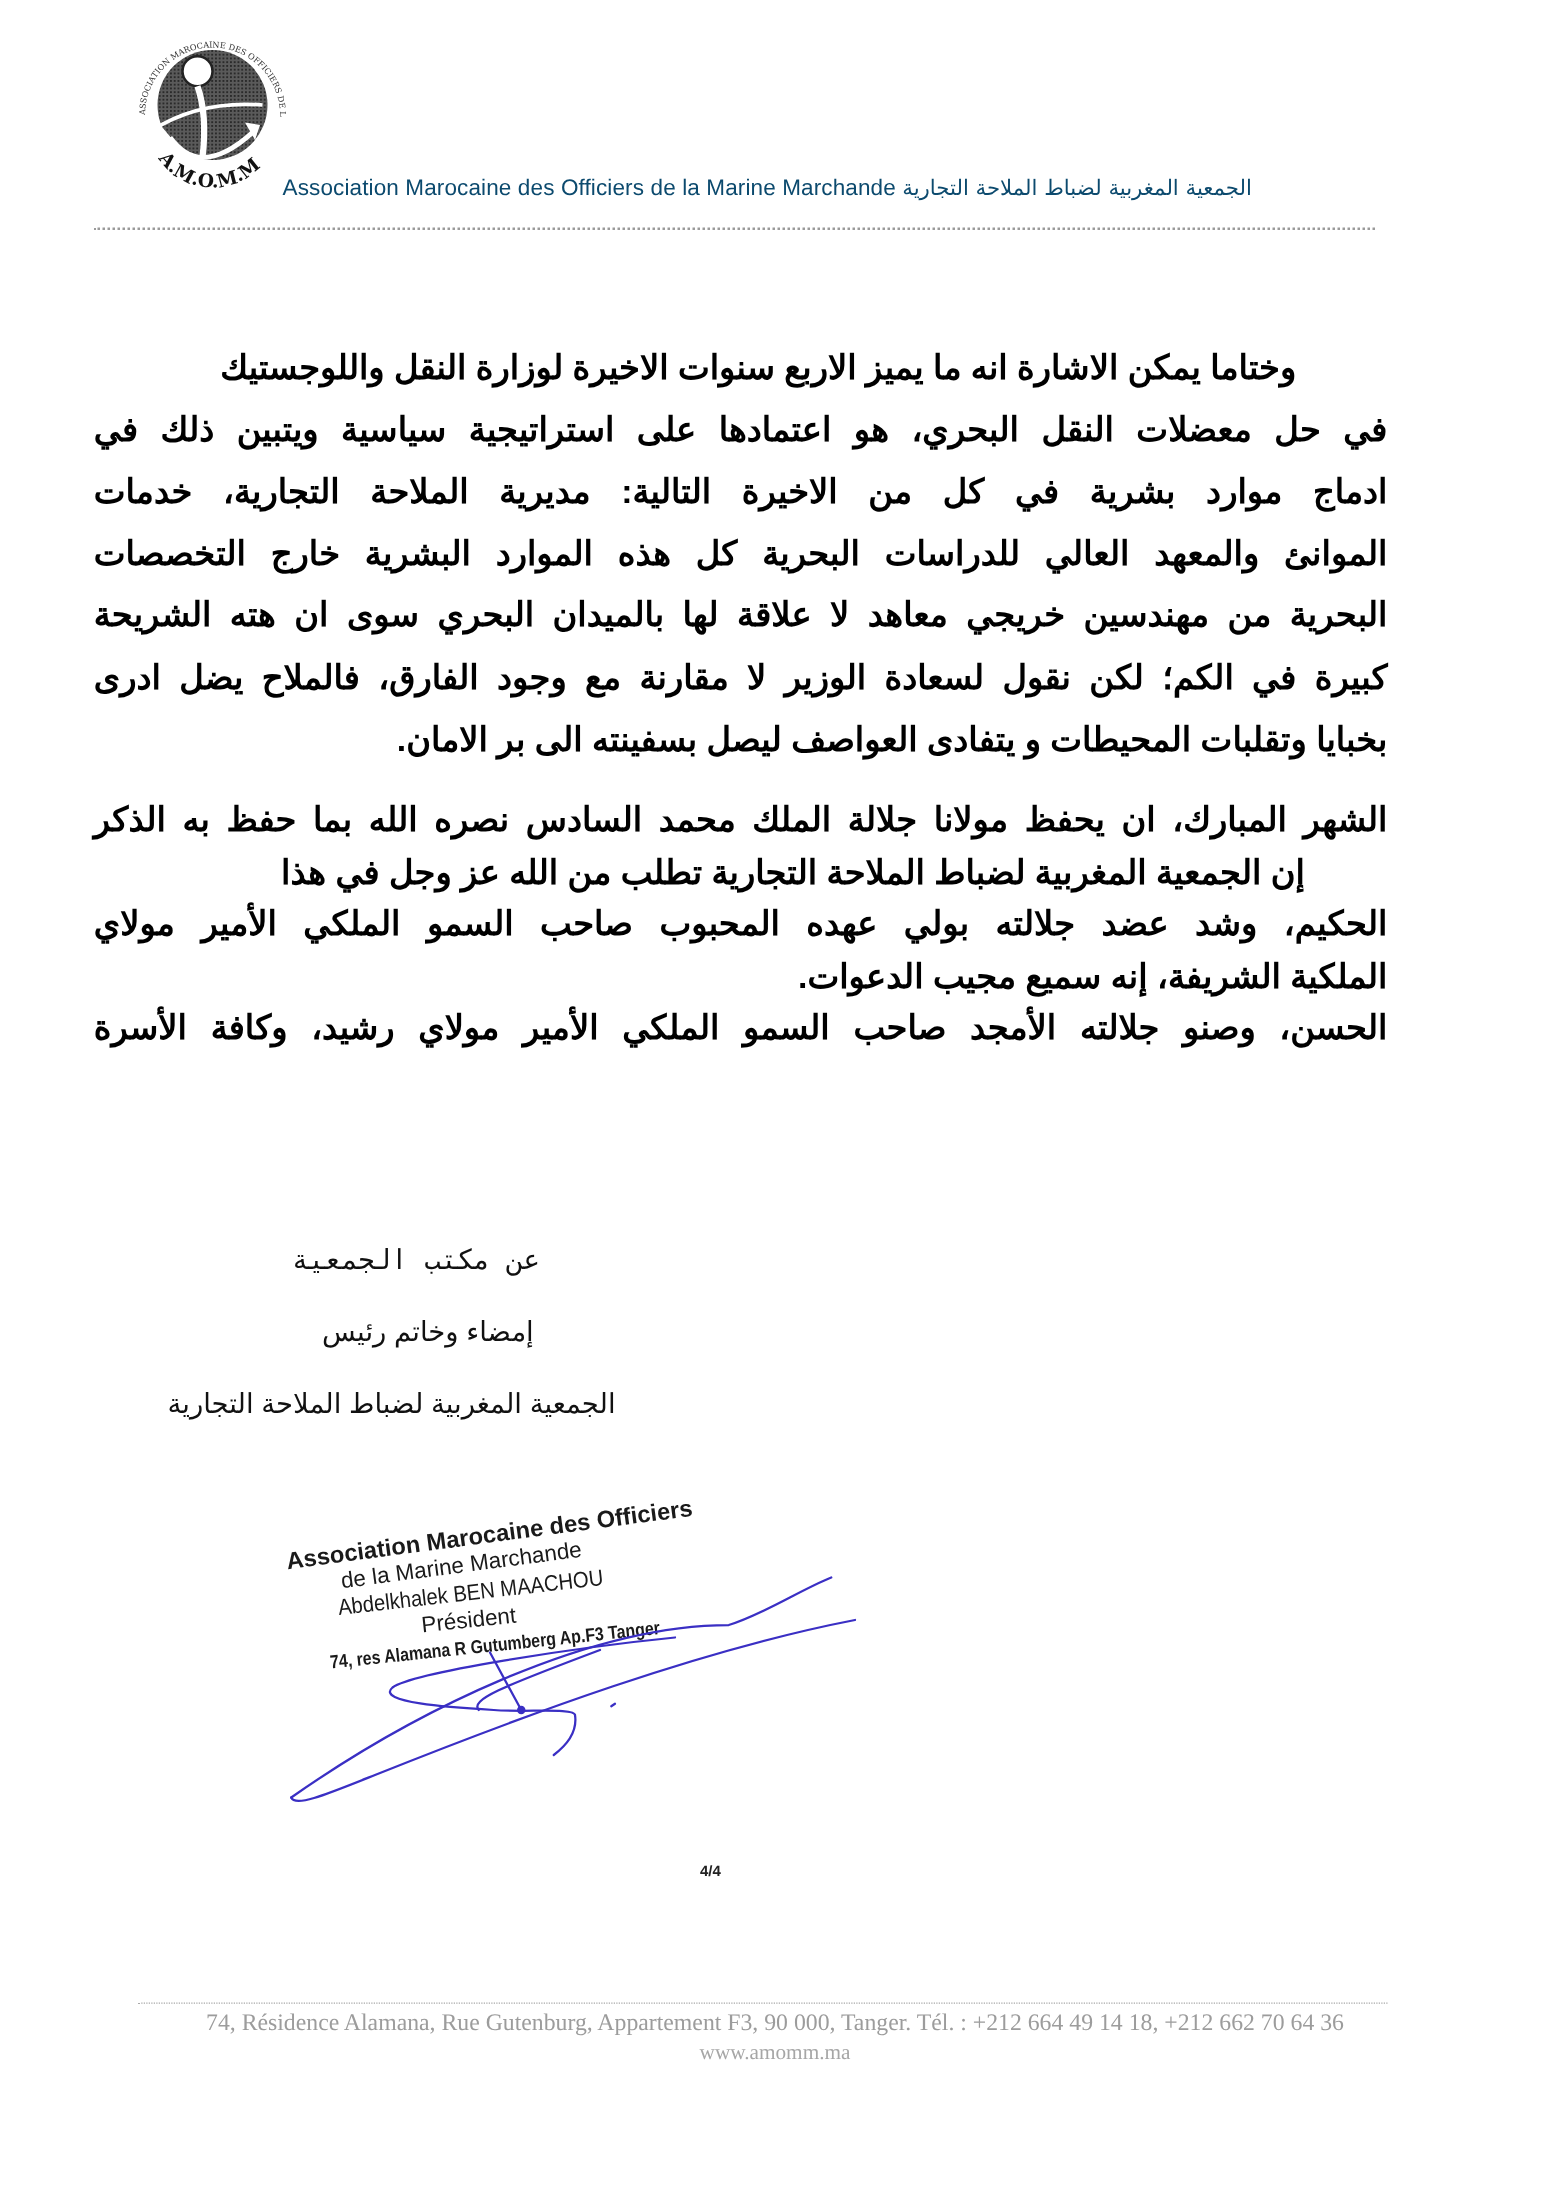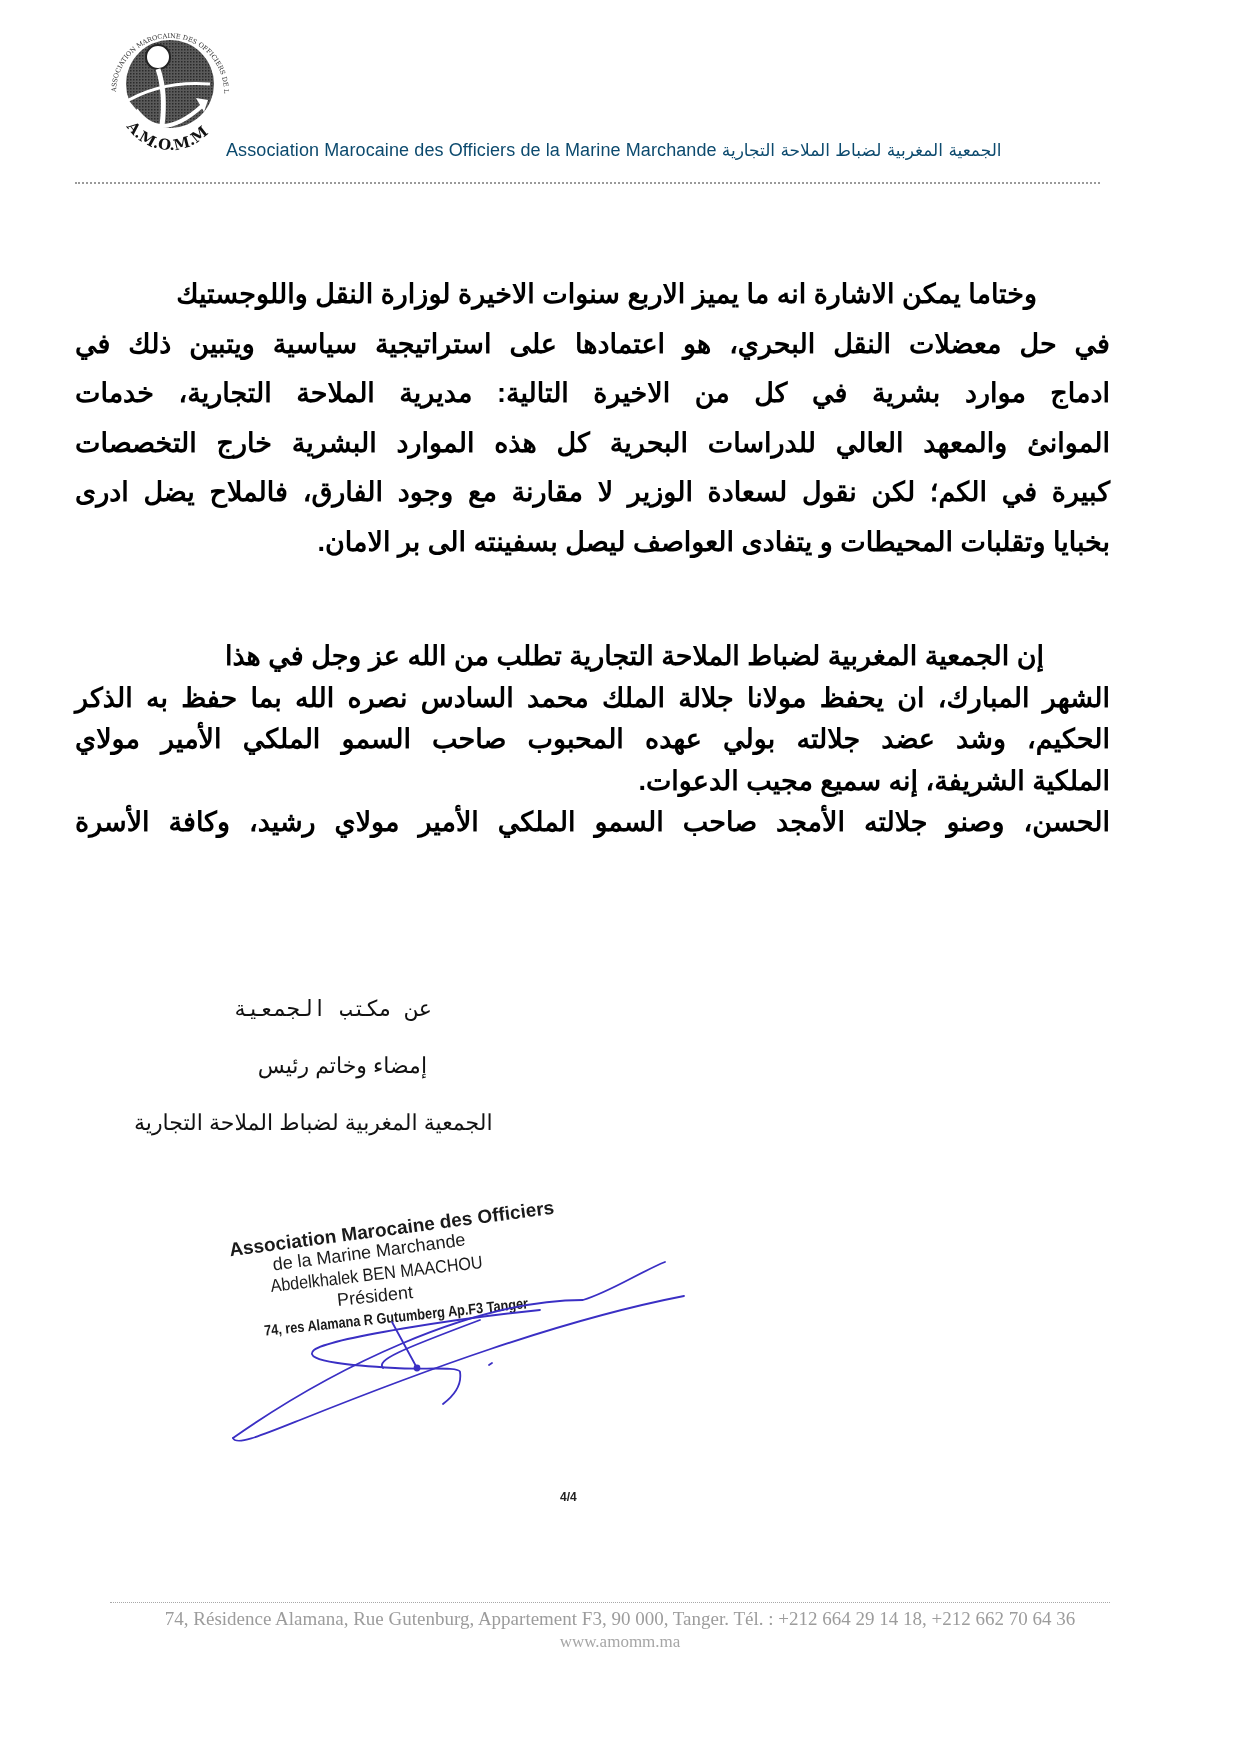--- a/index.html
+++ b/index.html
@@ -79,27 +79,28 @@
   <span>Association Marocaine des Officiers de la Marine Marchande</span>
   <span class="ar" dir="rtl">الجمعية المغربية لضباط الملاحة التجارية</span>
 </div>
 <div id="header-rule" class="abs"></div>
 
 <div id="para-1" class="para">
   <span class="ln first">وختاما يمكن الاشارة انه ما يميز الاربع سنوات الاخيرة لوزارة النقل واللوجستيك</span>
   <span class="ln">في حل معضلات النقل البحري، هو اعتمادها على استراتيجية سياسية ويتبين ذلك في</span>
   <span class="ln">ادماج موارد بشرية في كل من الاخيرة التالية: مديرية الملاحة التجارية، خدمات</span>
   <span class="ln">الموانئ والمعهد العالي للدراسات البحرية كل هذه الموارد البشرية خارج التخصصات</span>
+  <span class="ln">البحرية من مهندسين خريجي معاهد لا علاقة لها بالميدان البحري سوى ان هته الشريحة</span>
   <span class="ln">كبيرة في الكم؛ لكن نقول لسعادة الوزير لا مقارنة مع وجود الفارق، فالملاح يضل ادرى</span>
   <span class="ln last">بخبايا وتقلبات المحيطات و يتفادى العواصف ليصل بسفينته الى بر الامان.</span>
 </div>
 
 <div id="para-2" class="para">
+  <span class="ln">الشهر المبارك، ان يحفظ مولانا جلالة الملك محمد السادس نصره الله بما حفظ به الذكر</span>
   <span class="ln first">إن الجمعية المغربية لضباط الملاحة التجارية تطلب من الله عز وجل في هذا</span>
-  <span class="ln">الشهر المبارك، ان يحفظ مولانا جلالة الملك محمد السادس نصره الله بما حفظ به الذكر</span>
   <span class="ln">الحكيم، وشد عضد جلالته بولي عهده المحبوب صاحب السمو الملكي الأمير مولاي</span>
   <span class="ln last">الملكية الشريفة، إنه سميع مجيب الدعوات.</span>
   <span class="ln">الحسن، وصنو جلالته الأمجد صاحب السمو الملكي الأمير مولاي رشيد، وكافة الأسرة</span>
 </div>
 
 <div id="signoff-1" class="signoff">عن مكتب الجمعية</div>
 <div id="signoff-2" class="signoff">إمضاء وخاتم رئيس</div>
 <div id="signoff-3" class="signoff" style="right: auto; left: 134px; direction: rtl;">الجمعية المغربية لضباط الملاحة التجارية</div>
 
 <div id="stamp" class="abs">
@@ -118,14 +119,14 @@
     <path d="M 383 1368 C 376 1360, 400 1350, 480 1320"></path>
     <path d="M 392 1322 L 417 1368"></path>
     <circle cx="417" cy="1368" r="2.5" fill="#3a2fc4"></circle>
     <path d="M 489 1365 l 3 -2"></path>
   </g>
 </svg>
 
 <div id="page-number" class="abs">4/4</div>
 
 <div id="footer-rule" class="abs"></div>
-<div id="footer-address" class="abs">74, Résidence Alamana, Rue Gutenburg, Appartement F3, 90 000, Tanger. Tél. : +212 664 29 14 18, +212 662 70 64 36</div>
+<div id="footer-address" class="abs">74, Résidence Alamana, Rue Gutenburg, Appartement F3, 90 000, Tanger. Tél. : +212 664 49 14 18, +212 662 70 64 36</div>
 <div id="footer-web" class="abs">www.amomm.ma</div>
 
 </body></html>

